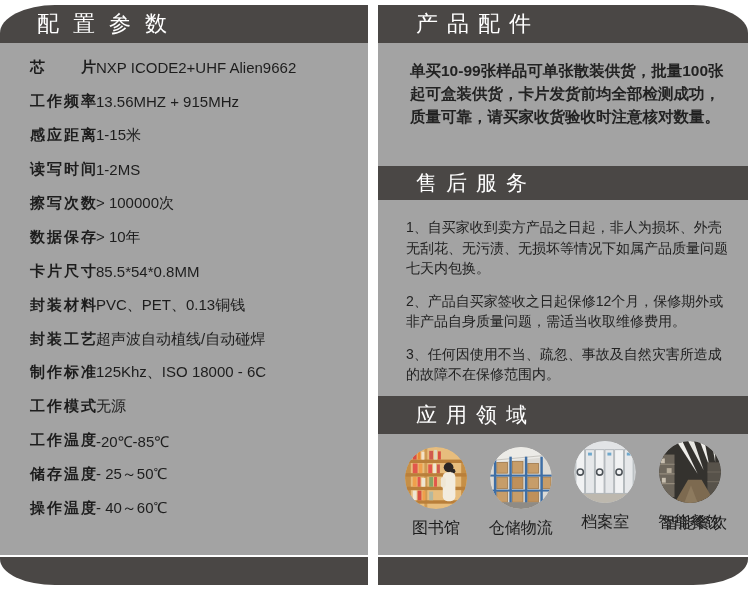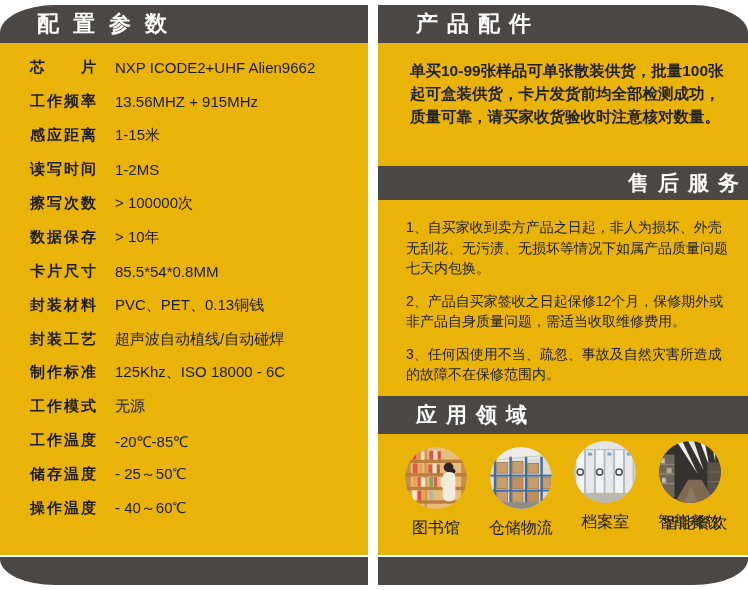--- a/index.html
+++ b/index.html
@@ -6,43 +6,43 @@
   body{
     width:748px;height:590px;background:#ffffff;
     font-family:"Liberation Sans",sans-serif;color:#1d1d1d;overflow:hidden;
   }
   .page{display:flex;gap:10px;padding-top:5px;width:748px;height:585px;box-sizing:border-box;}
   .panel{display:flex;flex-direction:column;box-sizing:border-box;}
   .panel-left{width:368px;}
   .panel-right{width:370px;}
 
   .bar{
-    background:#4a4745;color:#ffffff;font-weight:bold;
+    background:#4a4745;color:#ffffff;font-weight:normal;
     display:flex;align-items:center;flex:0 0 auto;box-sizing:border-box;
   }
   .bar-header{height:38px;font-size:22px;}
   .panel-left  .bar-header{border-top-left-radius:55px 28px;padding-left:37px;letter-spacing:14px;}
   .panel-right .bar-header{border-top-right-radius:55px 28px;padding-left:38px;letter-spacing:9px;text-align:center;}
-  .bar-mid{height:34px;font-size:21px;padding-left:38px;letter-spacing:9px;justify-content:flex-end;}
+  .bar-mid{height:34px;font-size:21px;padding-left:38px;letter-spacing:9px;}
   .bar-mid2{height:38px;font-size:21px;padding-left:38px;letter-spacing:9px;}
   .bar-footer{height:28px;margin-top:2px;}
   .panel-left  .bar-footer{border-bottom-left-radius:55px 26px;}
   .panel-right .bar-footer{border-bottom-right-radius:55px 26px;}
 
-  .body-block{background:#eab308;box-sizing:border-box;}
+  .body-block{background:#a3a3a3;box-sizing:border-box;}
 
   
   .specs{flex:1 1 auto;padding-top:8px;}
   .spec-row{height:33.9px;display:flex;align-items:center;padding-left:30px;}
   .spec-label{
     display:inline-block;width:66px;flex:0 0 66px;
     font-weight:bold;font-size:15px;
     text-align:justify;text-align-last:justify;
   }
-  .spec-value{margin-left:19px;font-size:15px;white-space:nowrap;}
+  .spec-value{font-size:15px;white-space:nowrap;}
 
   
   .acc-body{height:123px;padding:16px 18px 0 32px;}
   .acc-text{margin:0;font-size:15.5px;line-height:23px;font-weight:600;color:#222;}
   .after-body{height:196px;padding:17px 16px 0 28px;}
   .after-item{margin:0 0 12px 0;font-size:14px;line-height:20.5px;color:#222;}
   .apps-body{flex:1 1 auto;display:flex;justify-content:space-between;padding:13px 20px 0 20px;}
   .app{width:76px;text-align:center;}
   .app.raised{transform:translateY(-6px);}
   .app-photo{width:62px;height:62px;border-radius:50%;margin:0 auto;overflow:hidden;display:block;}

